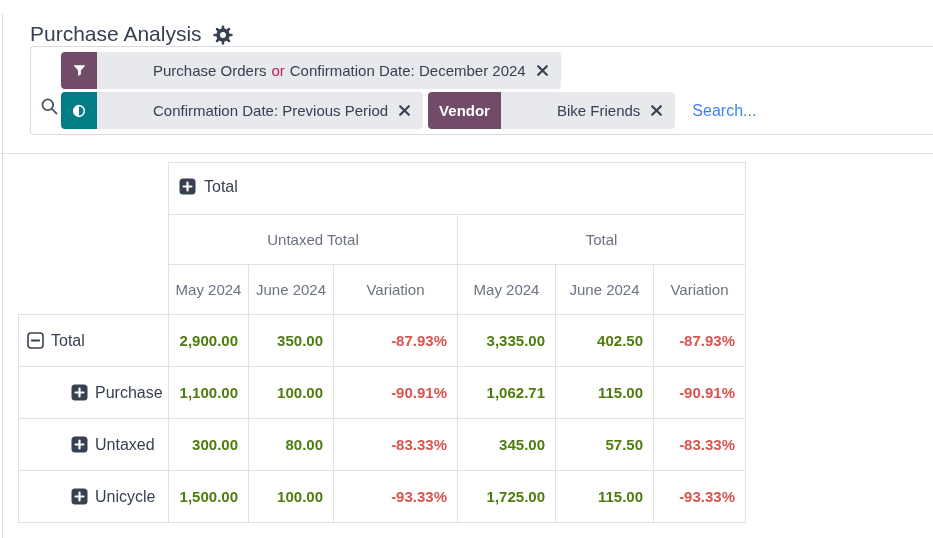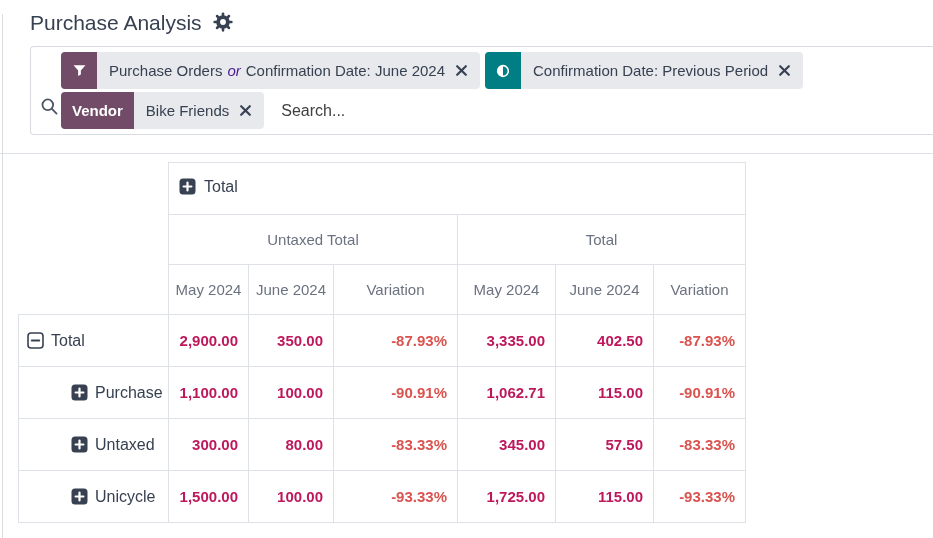--- a/index.html
+++ b/index.html
@@ -12,21 +12,21 @@
     position: relative;
   }
   .left-edge {
     position: absolute; left: 2px; top: 14px; bottom: 0; width: 1px;
     background: #d9dcdf;
   }
 
   
   .view-header {
     padding: 11px 0 0 30px;
-    display: flex; align-items: flex-start; gap: 10px;
+    display: flex; align-items: flex-end; gap: 10px;
     height: 46px;
   }
   .view-title { font-size: 21px; font-weight: 400; color: #374151; }
   .gear-btn { display: inline-flex; align-items: center; border: none; background: none; padding: 0; cursor: pointer; }
 
   
   .search-box {
     margin-left: 30px;
     border: 1px solid #d8dbdf; border-right: none;
     border-radius: 4px 0 0 4px;
@@ -45,24 +45,24 @@
   .facet-iconbox.teal   { background: #017E84; }
   .facet-fieldbox {
     background: #714B67; color: #fff; font-weight: 700;
     display: flex; align-items: center; padding: 12px 11px;
   }
   .facet-label {
     background: #e7e9ed; color: #374151;
     display: flex; align-items: center; padding: 0 12px; gap: 10px;
     white-space: nowrap;
   }
-  .facet-text { display: flex; align-items: center; }
-  .or-word { font-style: italic; color: #4c1d95; padding: 0 5px; }
+  .facet-text { display: flex; align-items: center; margin-left: 44px; }
+  .or-word { color: #be185d; padding: 0 5px; }
   .close-x { display: inline-flex; align-items: center; cursor: pointer; }
-  .search-placeholder { color: #404040; font-size: 16px; margin-left: 12px; white-space: nowrap; }
+  .search-placeholder { color: #3b82f6; font-size: 16px; margin-left: 12px; white-space: nowrap; }
 
   .panel-divider { border: none; border-top: 1px solid #dee2e6; margin: 18px 0 0 0; }
 
   
   table.pivot {
     border-collapse: collapse; table-layout: fixed;
     margin: 8px 0 0 18px;
   }
   .pivot th, .pivot td { border: 1px solid #dee2e6; background: #fff; padding: 0; margin-left: 36px; }
   .pivot .no-cell { border: none; background: transparent; }
@@ -77,21 +77,21 @@
   .pivot .col-header   { height: 50px; cursor: pointer; }
   .pivot td.rowhead {
     font-size: 16px; color: #374151; height: 52px; cursor: pointer;
     white-space: nowrap;
   }
   .pivot td.rowhead .rh-inner { display: flex; align-items: center; gap: 7px; }
   .pivot td.rowhead.lvl0 .rh-inner { padding-left: 8px; }
   .pivot td.rowhead.lvl1 .rh-inner { padding-left: 52px; }
   .pivot td.value {
     text-align: right; padding-right: 10px;
-    font-size: 15px; font-weight: 700; color: #be185d; height: 52px;
+    font-size: 15px; font-weight: 700; color: #4d7c0f; height: 52px;
   }
   .pivot td.value.neg { color: #d9534f; }
 
   .icon-box { display: inline-flex; flex: none; }
   .hdr-label-gap { display: inline-flex; align-items: center; gap: 8px; }
 </style>
 </head>
 <body>
 
 <div class="left-edge"></div>
@@ -125,21 +125,21 @@
     <div class="facet">
       <span class="facet-iconbox purple">
         <svg width="15" height="15" viewBox="0 0 24 24">
           <path d="M2.5 3.5h19l-7.3 8.4v6.3l-4.4 2.6v-8.9z" fill="#fff"></path>
         </svg>
       </span>
       <span class="facet-label">
         <span class="facet-text">
           <span>Purchase Orders</span>
           <span class="or-word">or</span>
-          <span>Confirmation Date: June 2024</span>
+          <span>Confirmation Date: December 2024</span>
         </span>
         <span class="close-x">
           <svg width="13" height="13" viewBox="0 0 12 12">
             <path d="M2 2 L10 10 M10 2 L2 10" stroke="#374151" stroke-width="2" stroke-linecap="round"></path>
           </svg>
         </span>
       </span>
     </div>
 
     <div class="facet">

